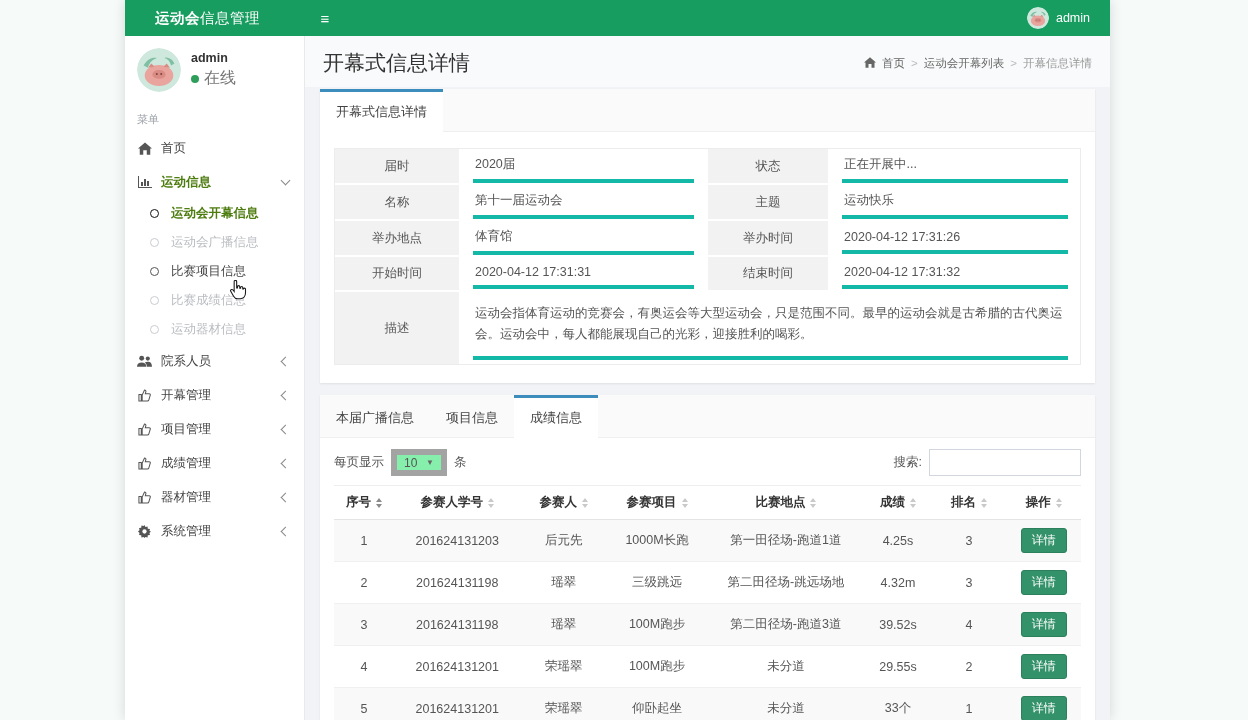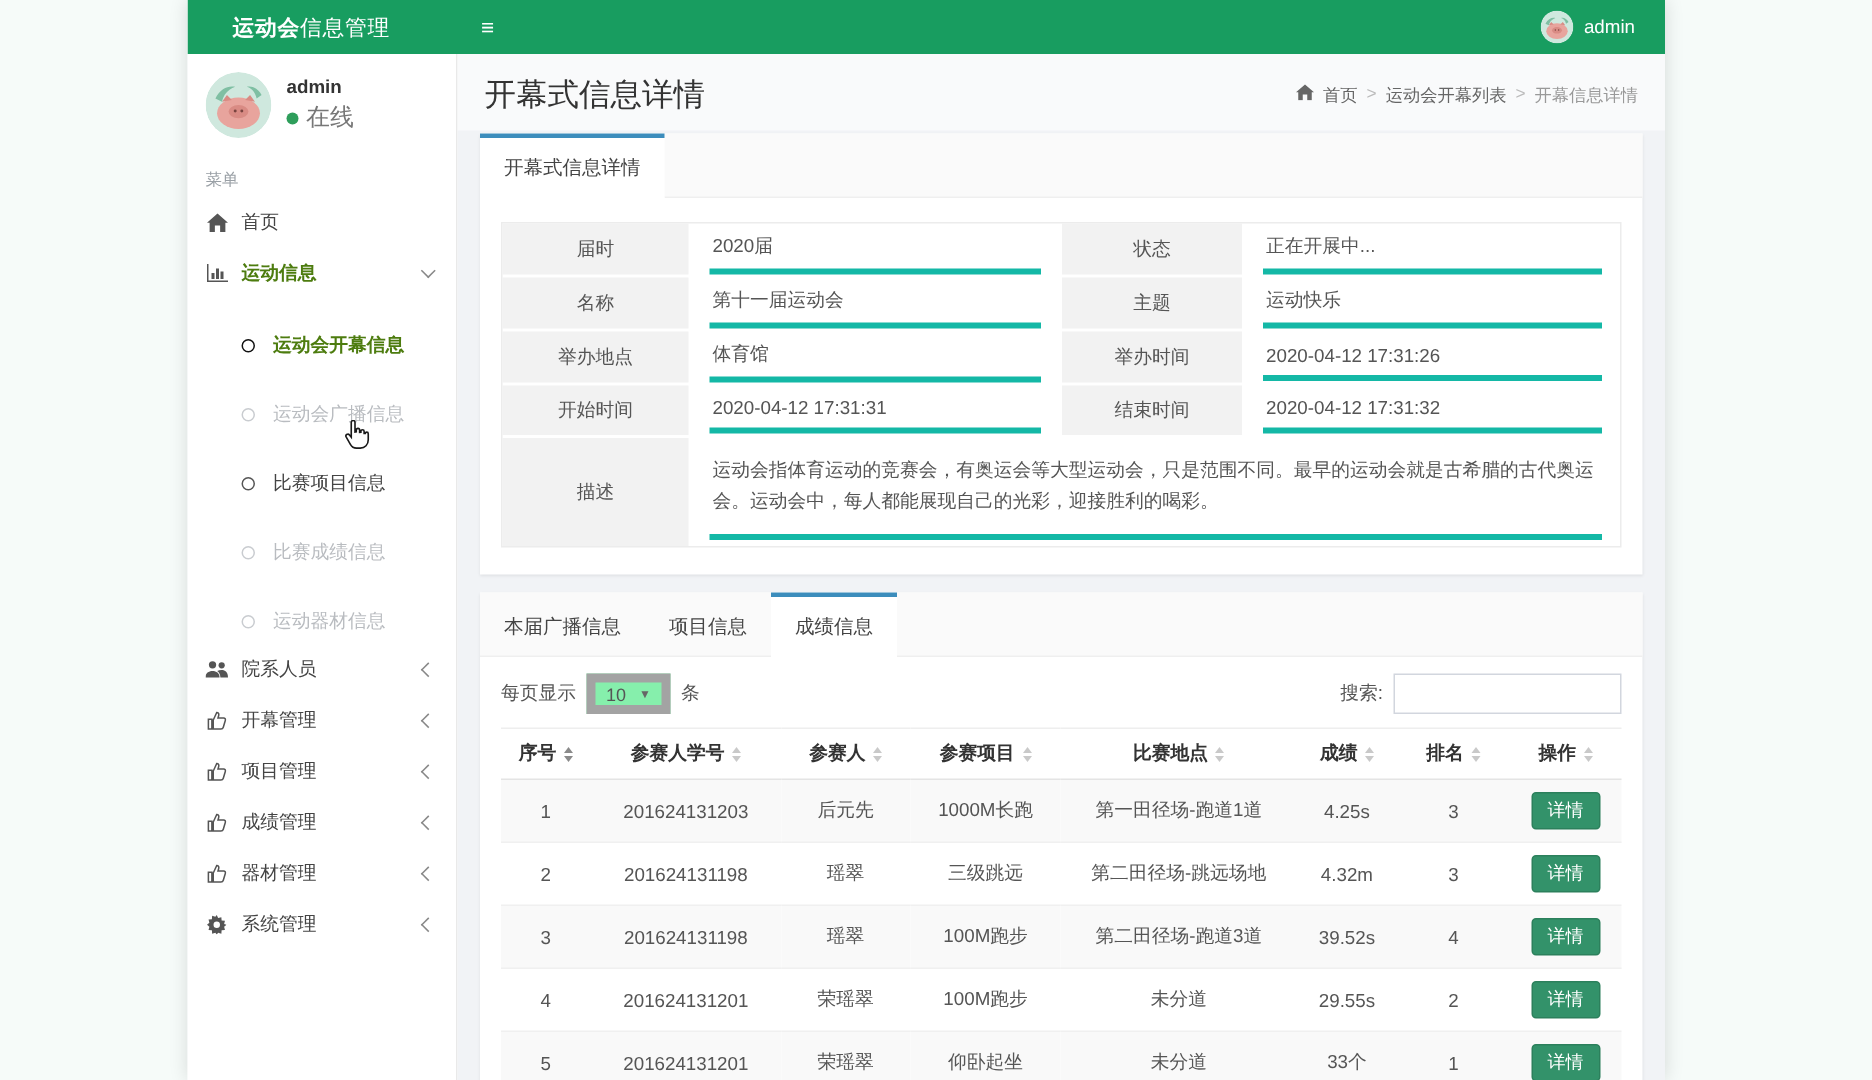--- a/index.html
+++ b/index.html
@@ -28,21 +28,21 @@
   .user-name { font-size:12.5px; font-weight:bold; color:#333; }
   .user-status { font-size:16px; color:#777; margin-top:3px; display:flex; align-items:center; gap:5px; }
   .dot { width:8px; height:8px; border-radius:50%; background:#2e9e5b; display:inline-block; }
   .menu-label { font-size:11px; color:#9aa0a6; padding:10px 12px 2px; }
 
   .menu { list-style:none; margin-top:2px; }
   .mi { display:flex; align-items:center; gap:9px; height:34px; padding:0 12px; font-size:12.5px;
         color:#444; cursor:pointer; }
   .mi .ic { width:15px; text-align:center; flex-shrink:0; display:inline-flex; justify-content:center; }
   .mi .lbl { flex:1; white-space:nowrap; }
-  .mi.sub { height:29px; padding-left:33px; font-size:12.5px;margin-top:17px; }
+  .mi.sub { height:29px; padding-left:22px; font-size:12.5px; }
   .mi.active .lbl { font-weight:bold; color:#4d7c0f; }
   .mi.muted { color:#b9bcc0; }
   .mi.muted .ring { border-color:#c9ccd0; }
   .chev { width:7px; height:7px; border-left:1.4px solid #888; border-bottom:1.4px solid #888;
           transform:rotate(45deg); margin-right:3px; flex-shrink:0; }
   .chev.down { transform:rotate(-45deg); margin-top:-3px; }
   .ring { width:9px; height:9px; border:1.8px solid #555; border-radius:50%; display:inline-block; }
   .mi.active .ring { border-color:#111; }
 
   

